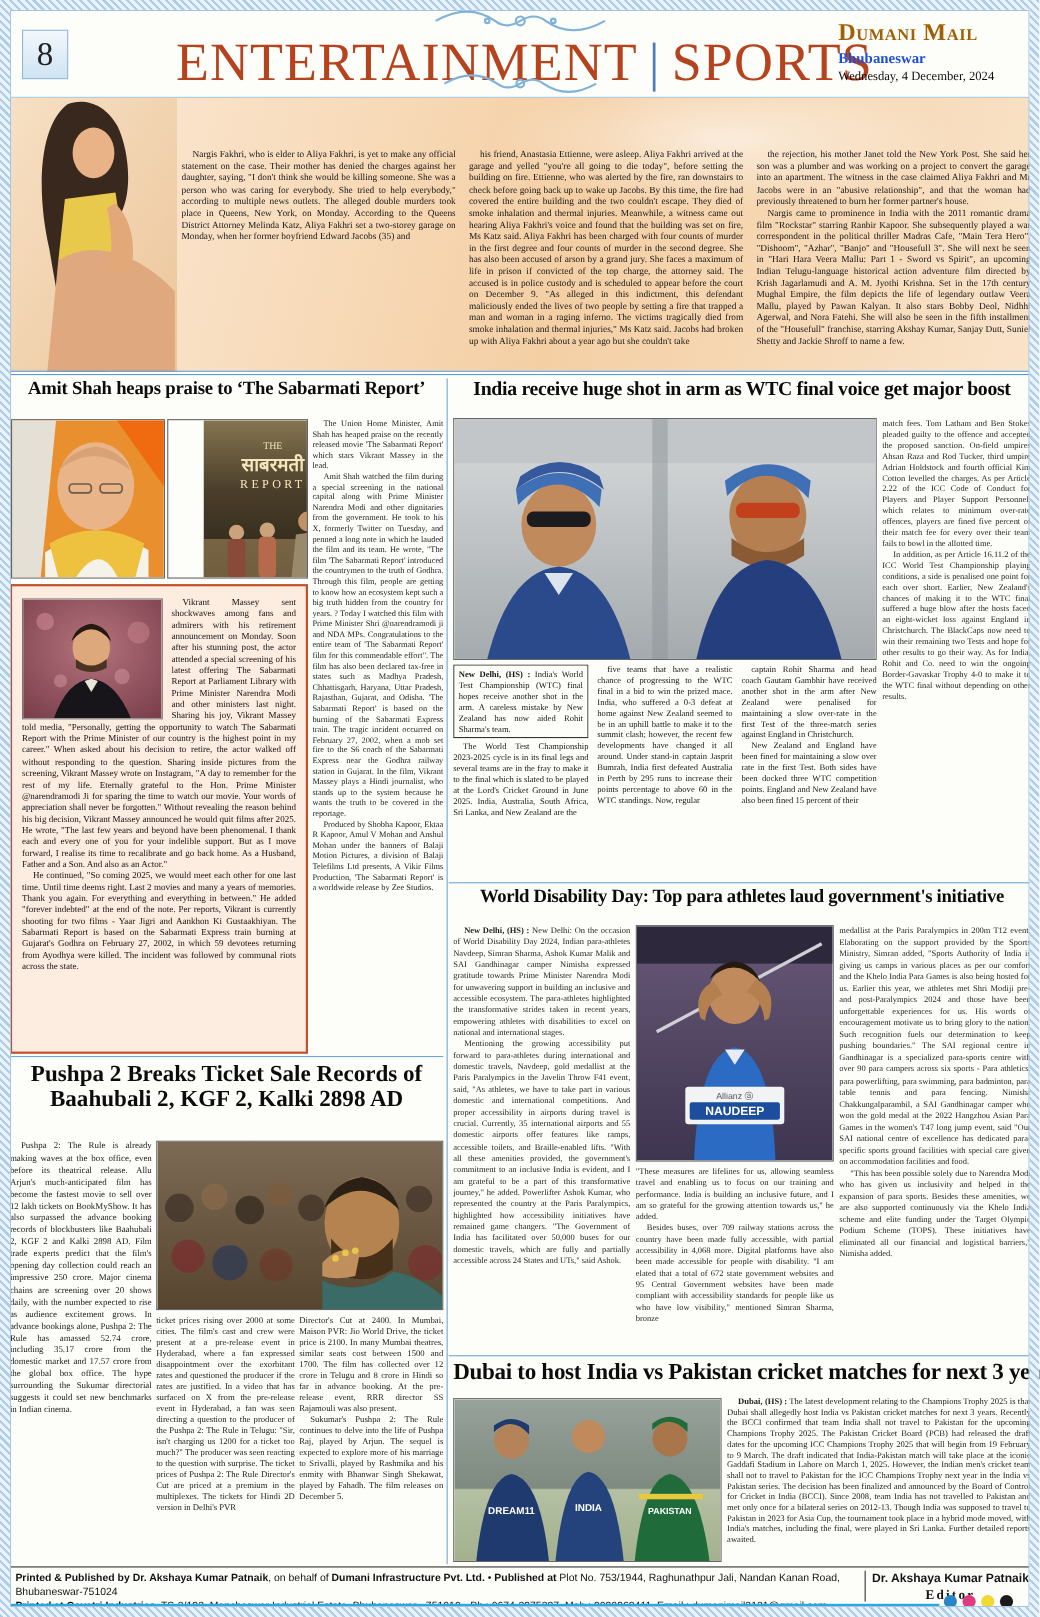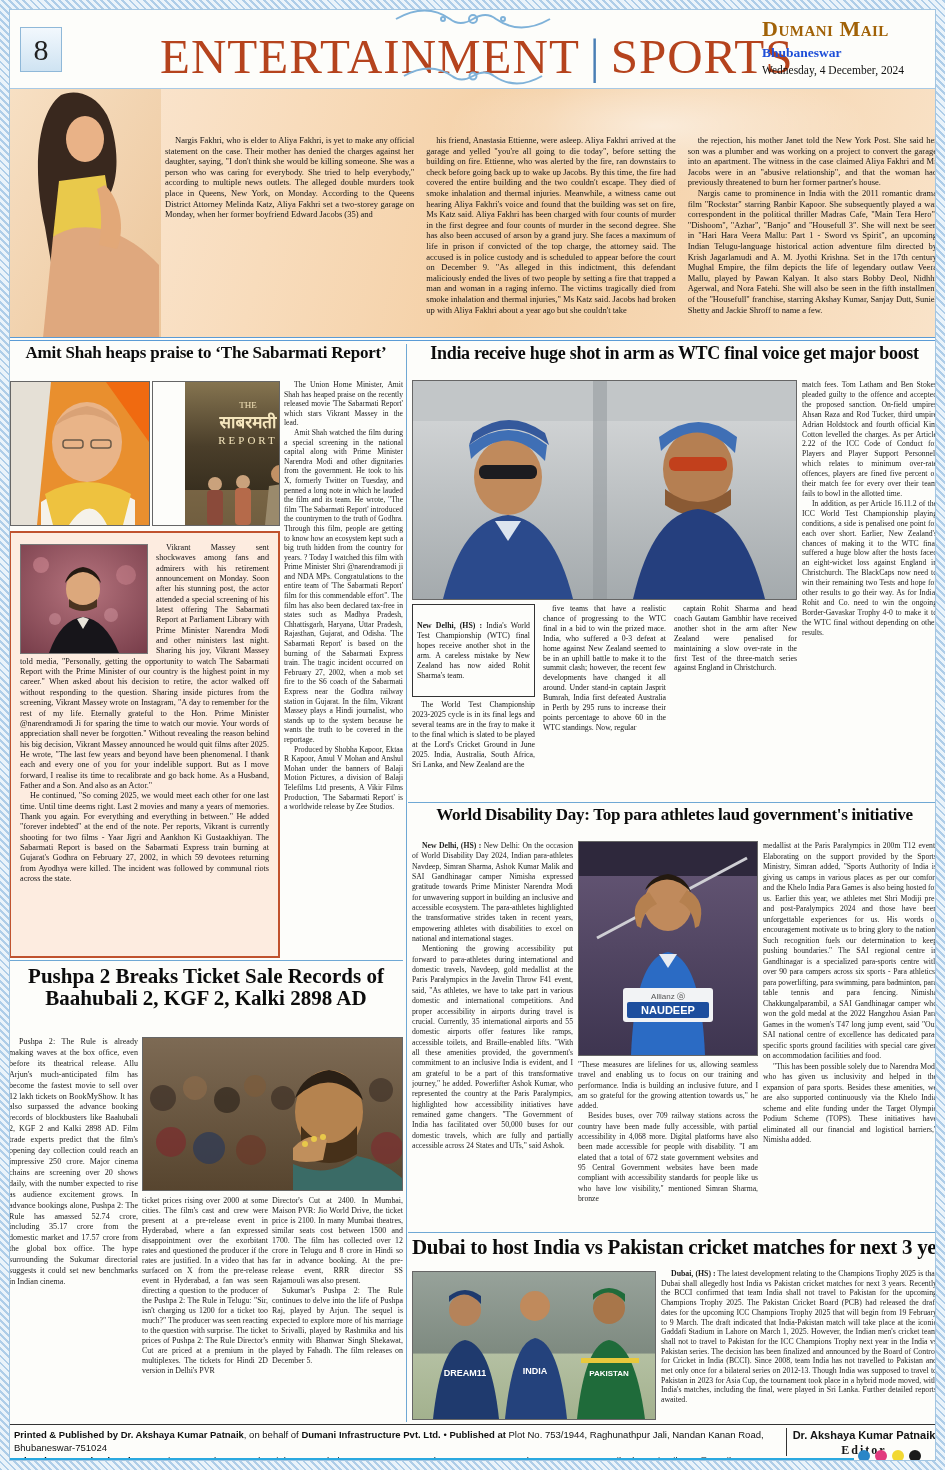--- a/index.html
+++ b/index.html
@@ -66,21 +66,21 @@
   #pushpa-col1 { left:9px; top:1037px; width:129px; height:385px; font-size:8.1px; line-height:10.9px; }
   #pushpa-col2 { left:142px; top:1196px; width:126px; height:226px; font-size:7.9px; line-height:10px; }
   #pushpa-col3 { left:272px; top:1196px; width:131px; height:226px; font-size:7.9px; line-height:10px; }
 
   
   #wtc-headline { left:412px; top:344px; width:525px; font-size:18px; letter-spacing:-.3px; white-space:nowrap; }
   #wtc-col4 { left:802px; top:380px; width:135px; height:422px; font-size:7.7px; line-height:9.9px; }
   #wtc-cols { position:absolute; left:412px; top:604px; width:385px; height:198px; display:flex; gap:8px; }
   #wtc-cols .wcol { flex:1; text-align:justify; overflow:hidden; font-size:7.8px; line-height:9.9px; }
   #wtc-cols .wcol p { margin:0; text-indent:9px; }
-  #wtc-lead-box { border:1px solid #333; padding:16px 4px; margin-bottom:3px; }
+  #wtc-lead-box { border:1px solid #333; padding:3px 4px; margin-bottom:3px; }
 
   #dis-headline { left:412px; top:806px; width:525px; font-size:17px; letter-spacing:-.3px; white-space:nowrap; }
   #dis-col1 { left:412px; top:841px; width:161px; height:391px; font-size:7.7px; line-height:10.35px; }
   #dis-col2 { left:578px; top:1060px; width:180px; height:172px; font-size:7.7px; line-height:10.3px; }
   #dis-col3 { left:763px; top:841px; width:174px; height:391px; font-size:7.7px; line-height:10.5px; }
 
   #dubai-headline { left:412px; top:1236px; width:525px; font-size:21px; letter-spacing:-.3px; white-space:nowrap; }
   #dubai-body { left:661px; top:1269px; width:276px; height:153px; font-size:7.8px; line-height:9.7px; }
 
   
@@ -314,20 +314,21 @@
     <div id="wtc-lead-box"><b class="dateline">New Delhi, (HS) :</b><span> India's World Test Championship (WTC) final hopes receive another shot in the arm. A careless mistake by New Zealand has now aided Rohit Sharma's team.</span></div>
     <div>
         <p>The World Test Championship 2023-2025 cycle is in its final legs and several teams are in the fray to make it to the final which is slated to be played at the Lord's Cricket Ground in June 2025. India, Australia, South Africa, Sri Lanka, and New Zealand are the</p>
       </div>
   </div>
   <div class="wcol nfi">
       <p>five teams that have a realistic chance of progressing to the WTC final in a bid to win the prized mace. India, who suffered a 0-3 defeat at home against New Zealand seemed to be in an uphill battle to make it to the summit clash; however, the recent few developments have changed it all around. Under stand-in captain Jasprit Bumrah, India first defeated Australia in Perth by 295 runs to increase their points percentage to above 60 in the WTC standings. Now, regular</p>
     </div>
   <div class="wcol nfi">
       <p>captain Rohit Sharma and head coach Gautam Gambhir have received another shot in the arm after New Zealand were penalised for maintaining a slow over-rate in the first Test of the three-match series against England in Christchurch.</p>
+      <p>New Zealand and England have been fined for maintaining a slow over rate in the first Test. Both sides have been docked three WTC competition points. England and New Zealand have also been fined 15 percent of their</p>
     </div>
 </div>
 <div class="hrule" style="left:408px;top:802px;width:529px;"></div>
 
 <div class="headline" id="dis-headline">World Disability Day: Top para athletes laud government's initiative</div>
 <div class="col" id="dis-col1">
   <p><b class="dateline">New Delhi, (HS) :</b><span> New Delhi: On the occasion of World Disability Day 2024, Indian para-athletes Navdeep, Simran Sharma, Ashok Kumar Malik and SAI Gandhinagar camper Nimisha expressed gratitude towards Prime Minister Narendra Modi for unwavering support in building an inclusive and accessible ecosystem. The para-athletes highlighted the transformative strides taken in recent years, empowering athletes with disabilities to excel on national and international stages.</span></p>
   <div>
       <p>Mentioning the growing accessibility put forward to para-athletes during international and domestic travels, Navdeep, gold medallist at the Paris Paralympics in the Javelin Throw F41 event, said, "As athletes, we have to take part in various domestic and international competitions. And proper accessibility in airports during travel is crucial. Currently, 35 international airports and 55 domestic airports offer features like ramps, accessible toilets, and Braille-enabled lifts. "With all these amenities provided, the government's commitment to an inclusive India is evident, and I am grateful to be a part of this transformative journey," he added. Powerlifter Ashok Kumar, who represented the country at the Paris Paralympics, highlighted how accessibility initiatives have remained game changers. "The Government of India has facilitated over 50,000 buses for our domestic travels, which are fully and partially accessible across 24 States and UTs," said Ashok.</p>
     </div>

